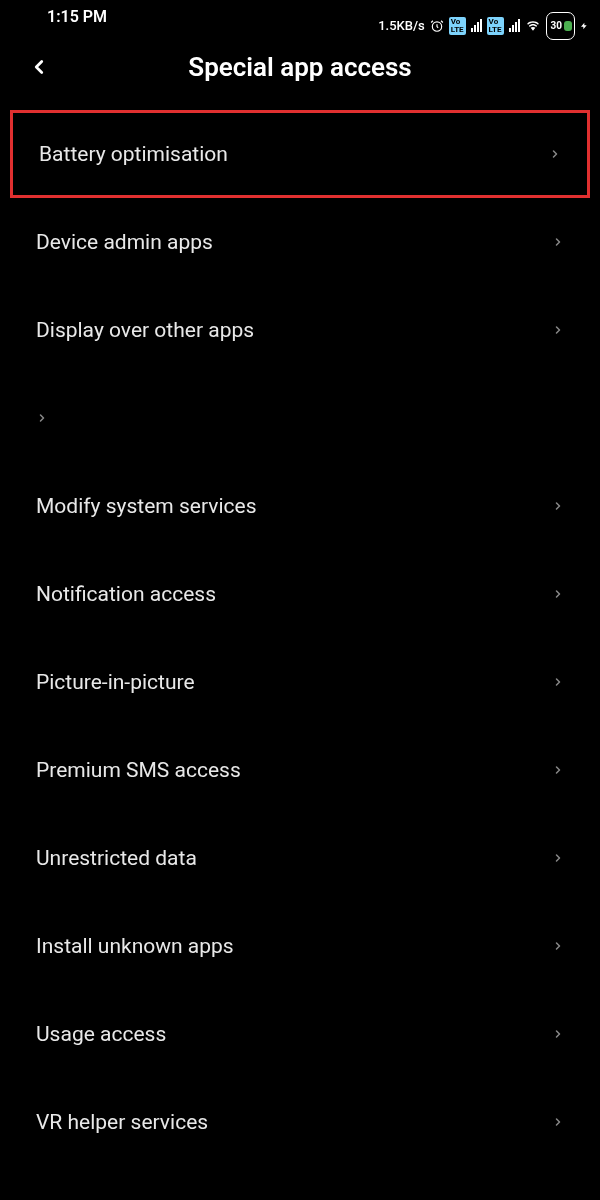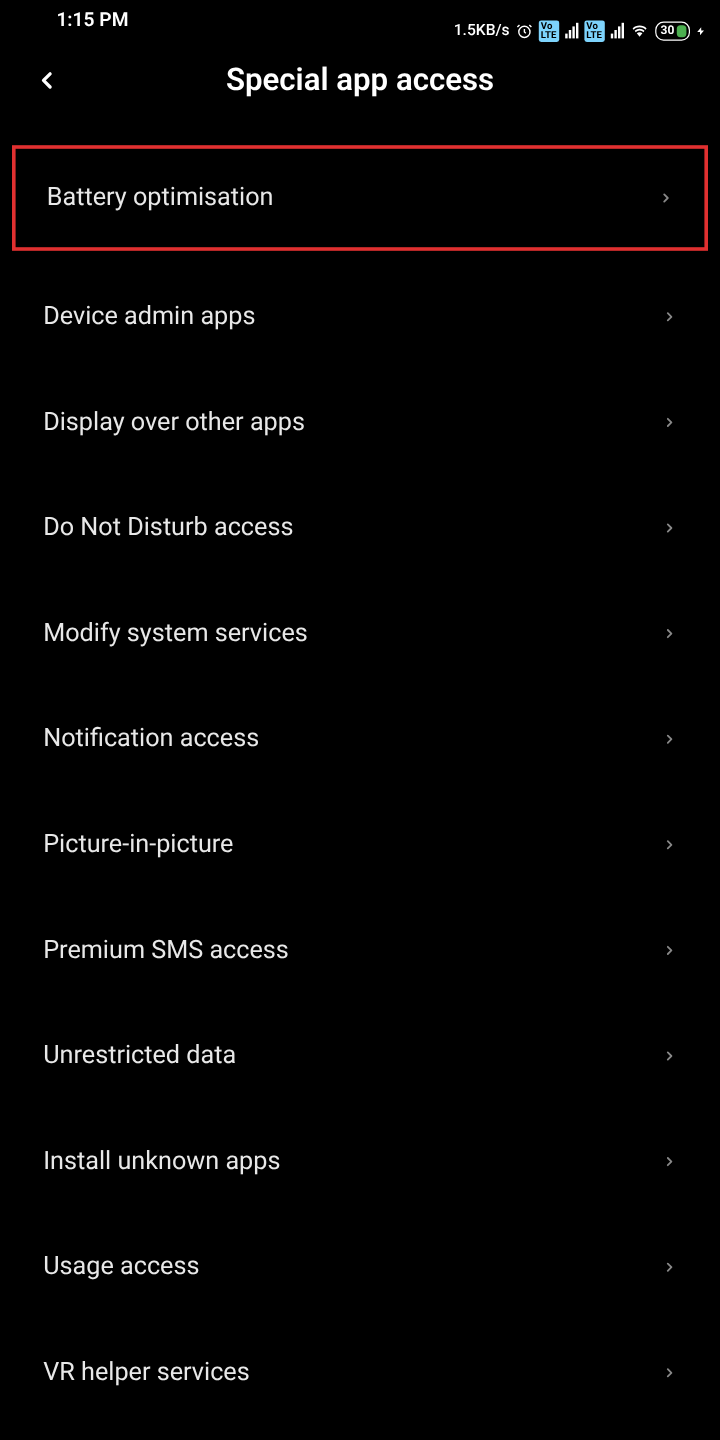--- a/index.html
+++ b/index.html
@@ -62,21 +62,21 @@
     .signal-bars span:nth-child(1) { height: 4px; }
     .signal-bars span:nth-child(2) { height: 7px; }
     .signal-bars span:nth-child(3) { height: 10px; }
     .signal-bars span:nth-child(4) { height: 13px; }
     .battery {
       display: inline-flex;
       align-items: center;
       border: 1.5px solid #fff;
       border-radius: 7px;
       padding: 1px 2px 1px 4px;
-      height: 16px;
+      height: 28px;
       gap: 2px;
       position: relative;
     }
     .battery-text {
       font-size: 10px;
       font-weight: 700;
     }
     .battery-fill {
       width: 8px;
       height: 10px;
@@ -120,21 +120,21 @@
       color: #e8e8e8;
     }
     .chevron {
       color: #888;
       font-size: 20px;
       display: flex;
       align-items: center;
     }
     .highlighted {
       border: 3px solid #e03030;
-      margin: 11px 10px;
+      margin: 0 10px;
       padding: 25px 26px;
     }
   </style>
 </head>
 <body>
 
 <div class="status-bar">
   <div class="status-left">1:15 PM</div>
   <div class="status-right">
     <span>1.5KB/s</span>
@@ -203,21 +203,20 @@
   </div>
   <div class="menu-item">
     <span class="menu-item-label">Display over other apps</span>
     <span class="chevron">
       <svg width="12" height="18" viewBox="0 0 24 24" fill="none" stroke="#888" stroke-width="3" stroke-linecap="round" stroke-linejoin="round">
           <polyline points="9 18 15 12 9 6"></polyline>
         </svg>
     </span>
   </div>
   <div class="menu-item">
-    <span class="menu-item-label">Do Not Disturb access</span>
     <span class="chevron">
       <svg width="12" height="18" viewBox="0 0 24 24" fill="none" stroke="#888" stroke-width="3" stroke-linecap="round" stroke-linejoin="round">
           <polyline points="9 18 15 12 9 6"></polyline>
         </svg>
     </span>
   </div>
   <div class="menu-item">
     <span class="menu-item-label">Modify system services</span>
     <span class="chevron">
       <svg width="12" height="18" viewBox="0 0 24 24" fill="none" stroke="#888" stroke-width="3" stroke-linecap="round" stroke-linejoin="round">

